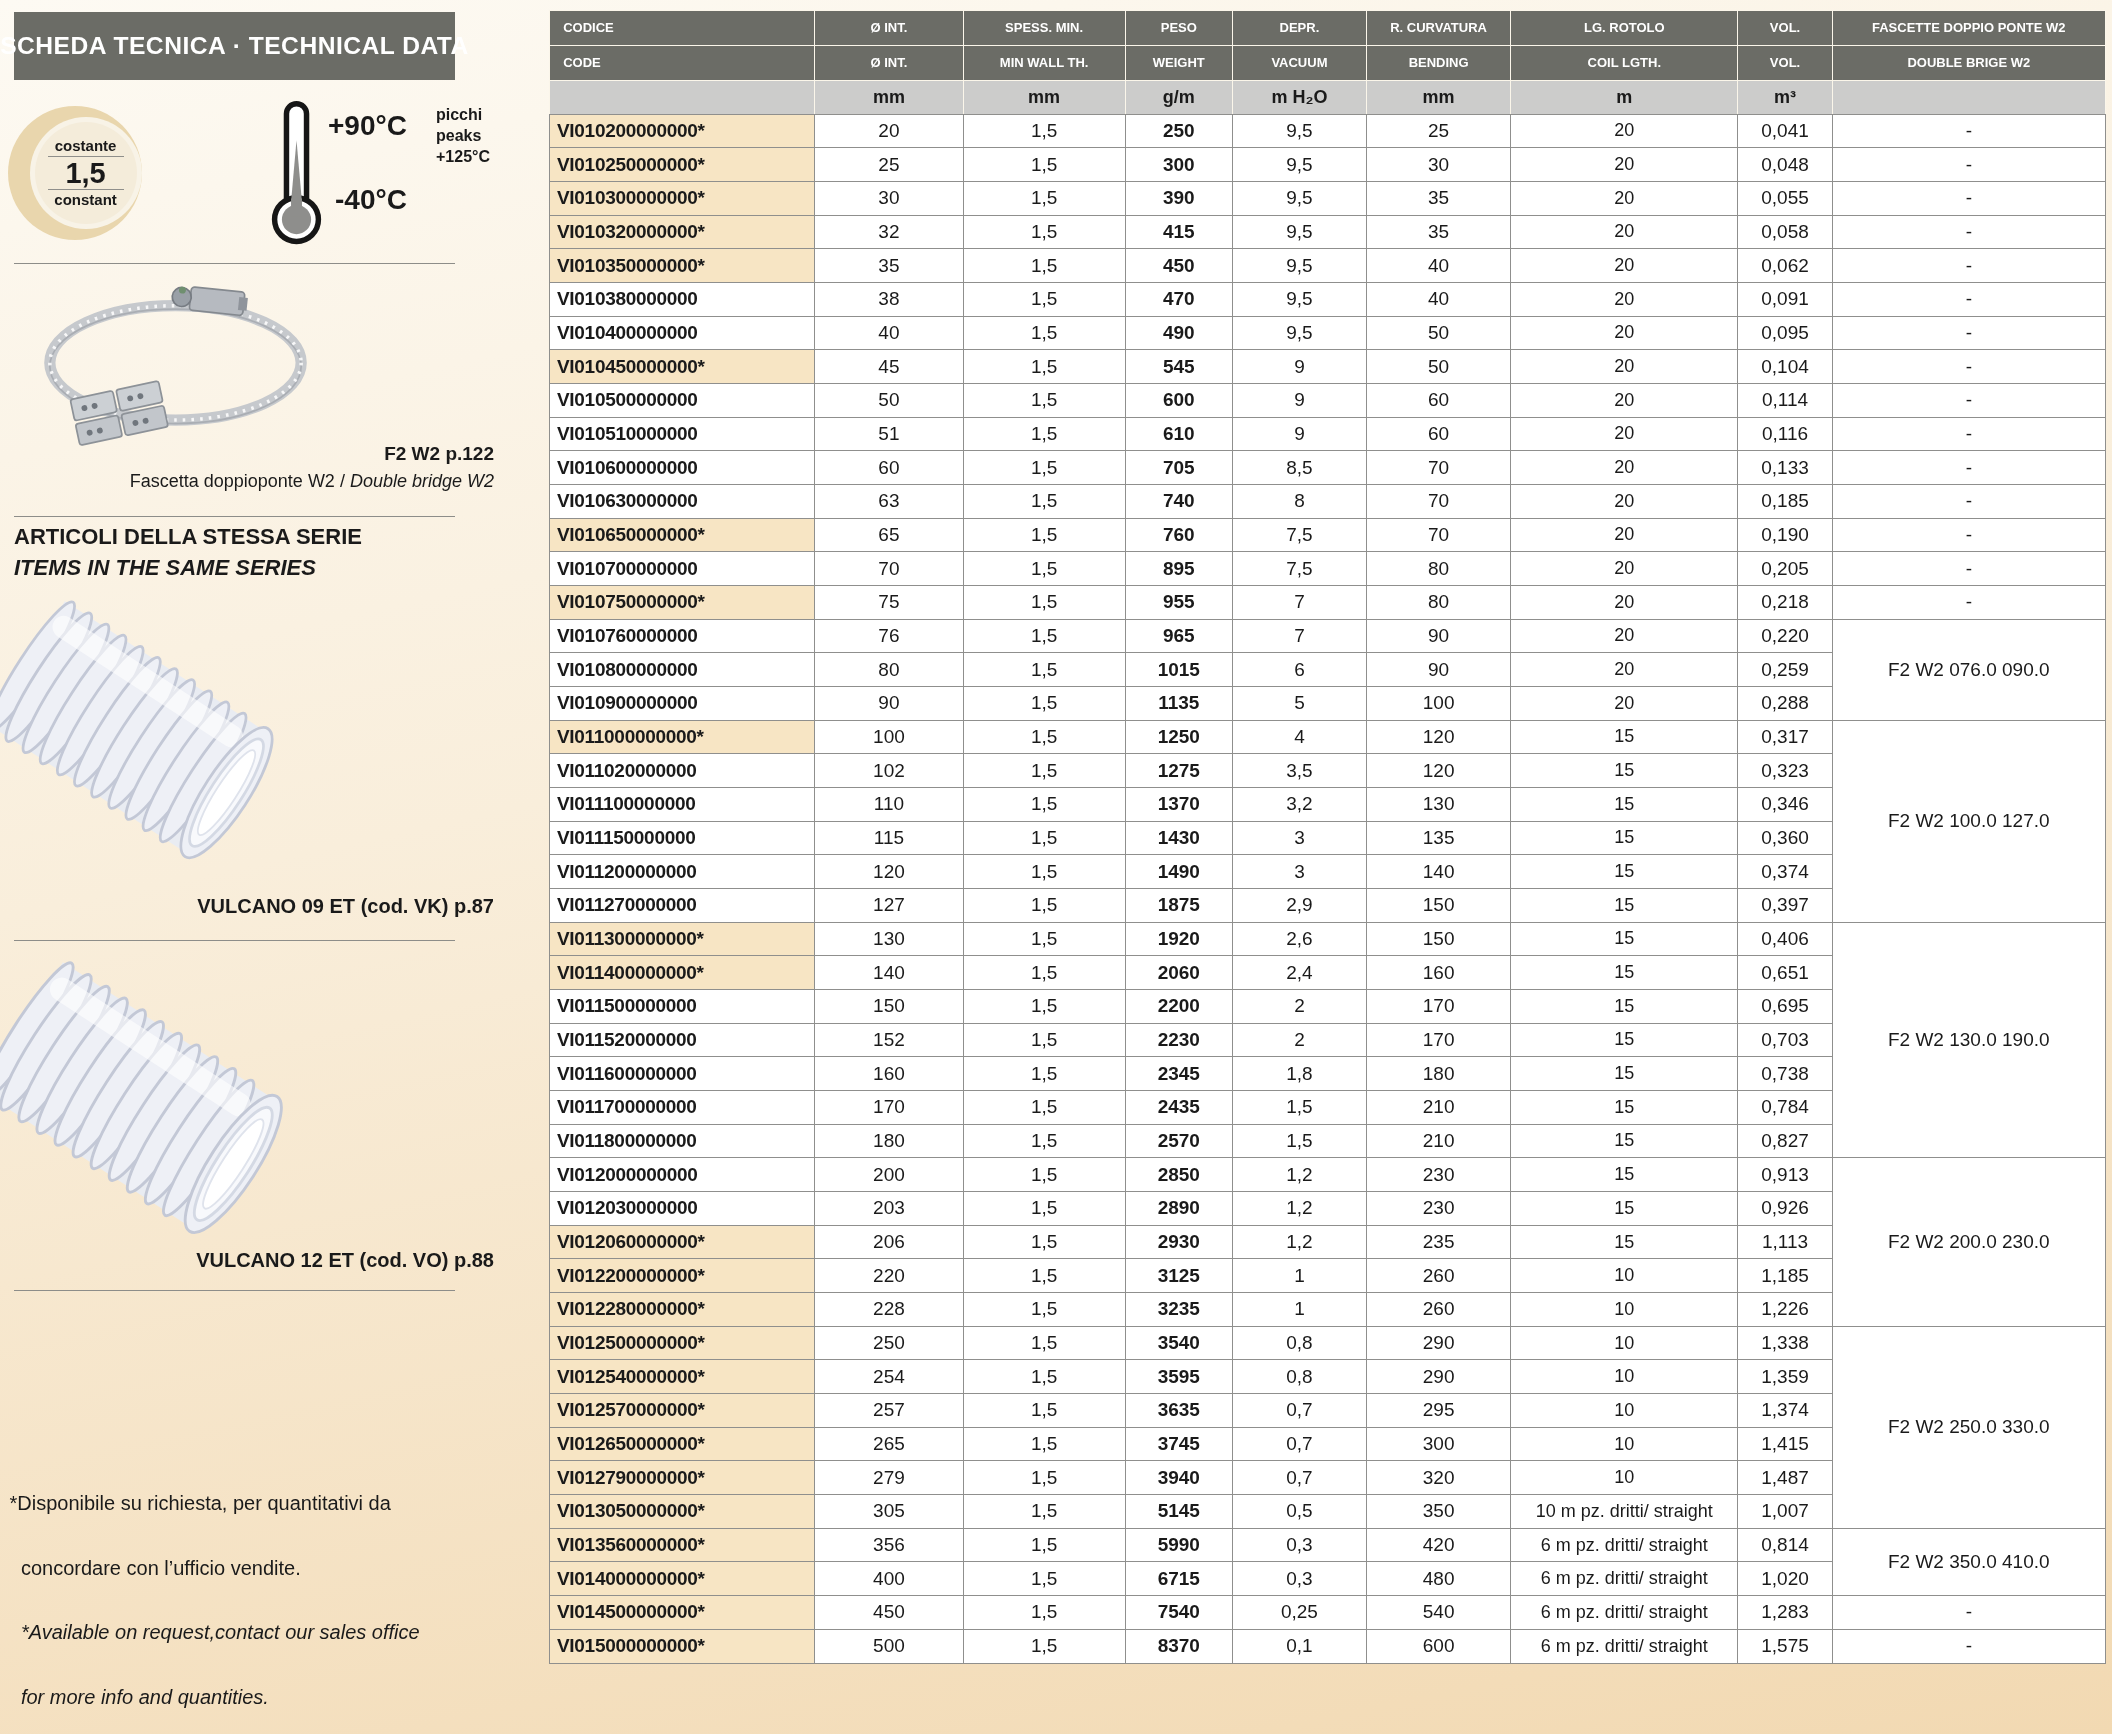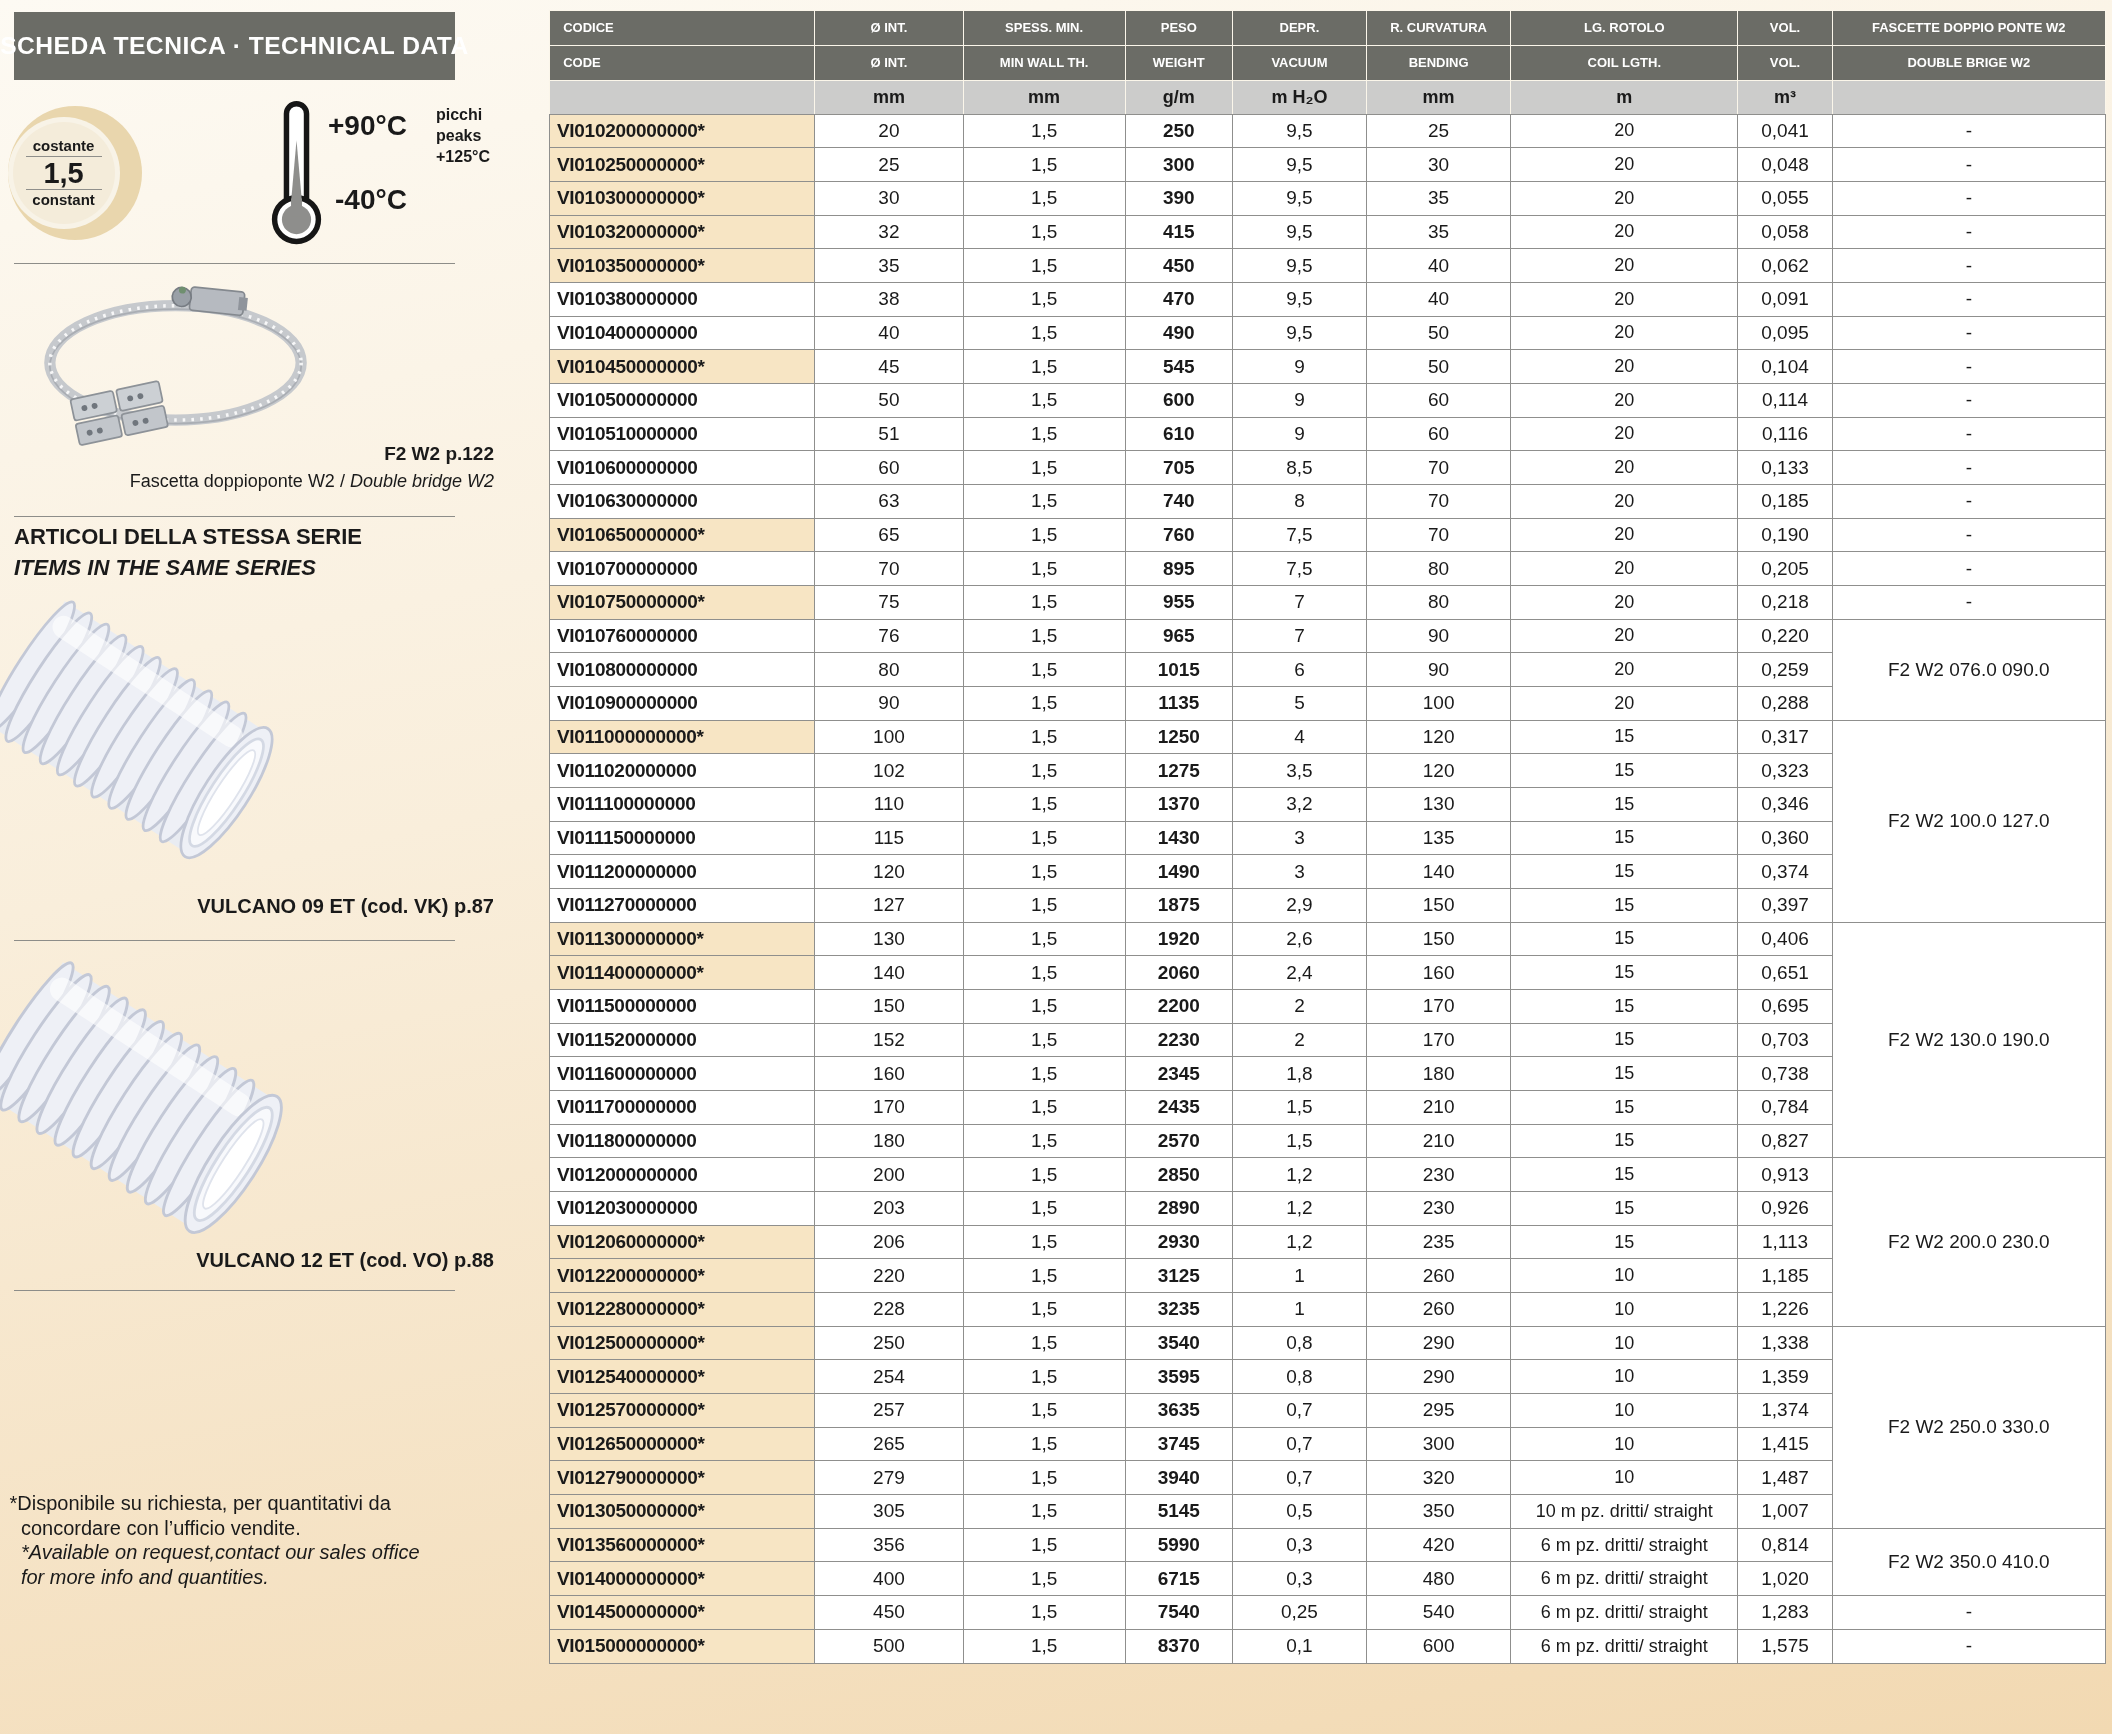--- a/index.html
+++ b/index.html
@@ -8,21 +8,21 @@
     background:linear-gradient(168deg,#fdfaf3 0%,#f9eedb 42%,#f2d9b2 100%);
     font-family:"Liberation Sans",sans-serif;color:#1a1a1a;
   }
   
   .titlebar{
     position:absolute;left:14px;top:12.3px;width:441px;height:68px;background:#6b6c66;
     color:#fff;display:flex;align-items:center;justify-content:center;
     font-weight:bold;font-size:24.6px;letter-spacing:0.5px;white-space:nowrap;
   }
   .badge{position:absolute;left:7.6px;top:106px;width:134px;height:134px;border-radius:50%;
-    background:#e9d6ad;display:flex;align-items:center;justify-content:flex-start;}
+    background:#e9d6ad;display:flex;align-items:center;justify-content:flex-end;}
   .badge-mid{width:112px;height:112px;border-radius:50%;background:#f8f3e7;
     display:flex;align-items:center;justify-content:center;}
   .badge-in{width:102px;height:102px;border-radius:50%;background:#f4ecda;
     display:flex;flex-direction:column;align-items:center;justify-content:center;gap:1.9px;}
   .badge-small{font-size:15px;font-weight:bold;line-height:16px;}
   .badge-value{font-size:29px;font-weight:bold;line-height:28px;}
   .badge-line{width:76px;border-top:1.9px solid #8f8f8b;height:0;}
   .thermo{position:absolute;left:267px;top:100px;width:59px;height:146px;}
   .temp-max{position:absolute;left:328px;top:110px;font-size:28px;font-weight:bold;}
   .temp-min{position:absolute;left:335px;top:184px;font-size:28px;font-weight:bold;}
@@ -35,21 +35,21 @@
   .clamp-cap .it-part{font-style:italic;}
   .series-t1{position:absolute;left:14px;top:524px;font-weight:bold;font-size:22px;}
   .series-t2{position:absolute;left:14px;top:555px;font-weight:bold;font-style:italic;font-size:22px;}
   .hose1{position:absolute;left:-11.4px;top:583px;width:316px;height:316px;overflow:visible;}
   .hose2{position:absolute;left:-17px;top:943px;width:333px;height:333px;overflow:visible;}
   .cap1{top:895px;font-weight:bold;font-size:20px;}
   .cap2{top:1249px;font-weight:bold;font-size:20px;}
   .notes{position:absolute;left:9.5px;top:1491px;width:478px;font-size:20px;line-height:24.6px;}
   .notes .group{margin-bottom:17px;}
   .notes .ital{font-style:italic;}
-  .notes .indent{padding-left:11.4px;}
+  .notes .indent{padding-left:11.4px;margin-top:40px;}
   
   table.datatable{
     position:absolute;left:549px;top:9.5px;width:1557px;height:1654px;
     border-collapse:collapse;table-layout:fixed;background:transparent;
   }
   col.c-code{width:265px;}col.c-di{width:148px;}col.c-wall{width:162px;}
   col.c-wt{width:107px;}col.c-vac{width:134px;}col.c-bend{width:144px;}
   col.c-coil{width:227px;}col.c-vol{width:94px;}col.c-fas{width:273px;}
   .datatable thead tr{height:35px;}
   .datatable tr.units-row{height:34px;}

